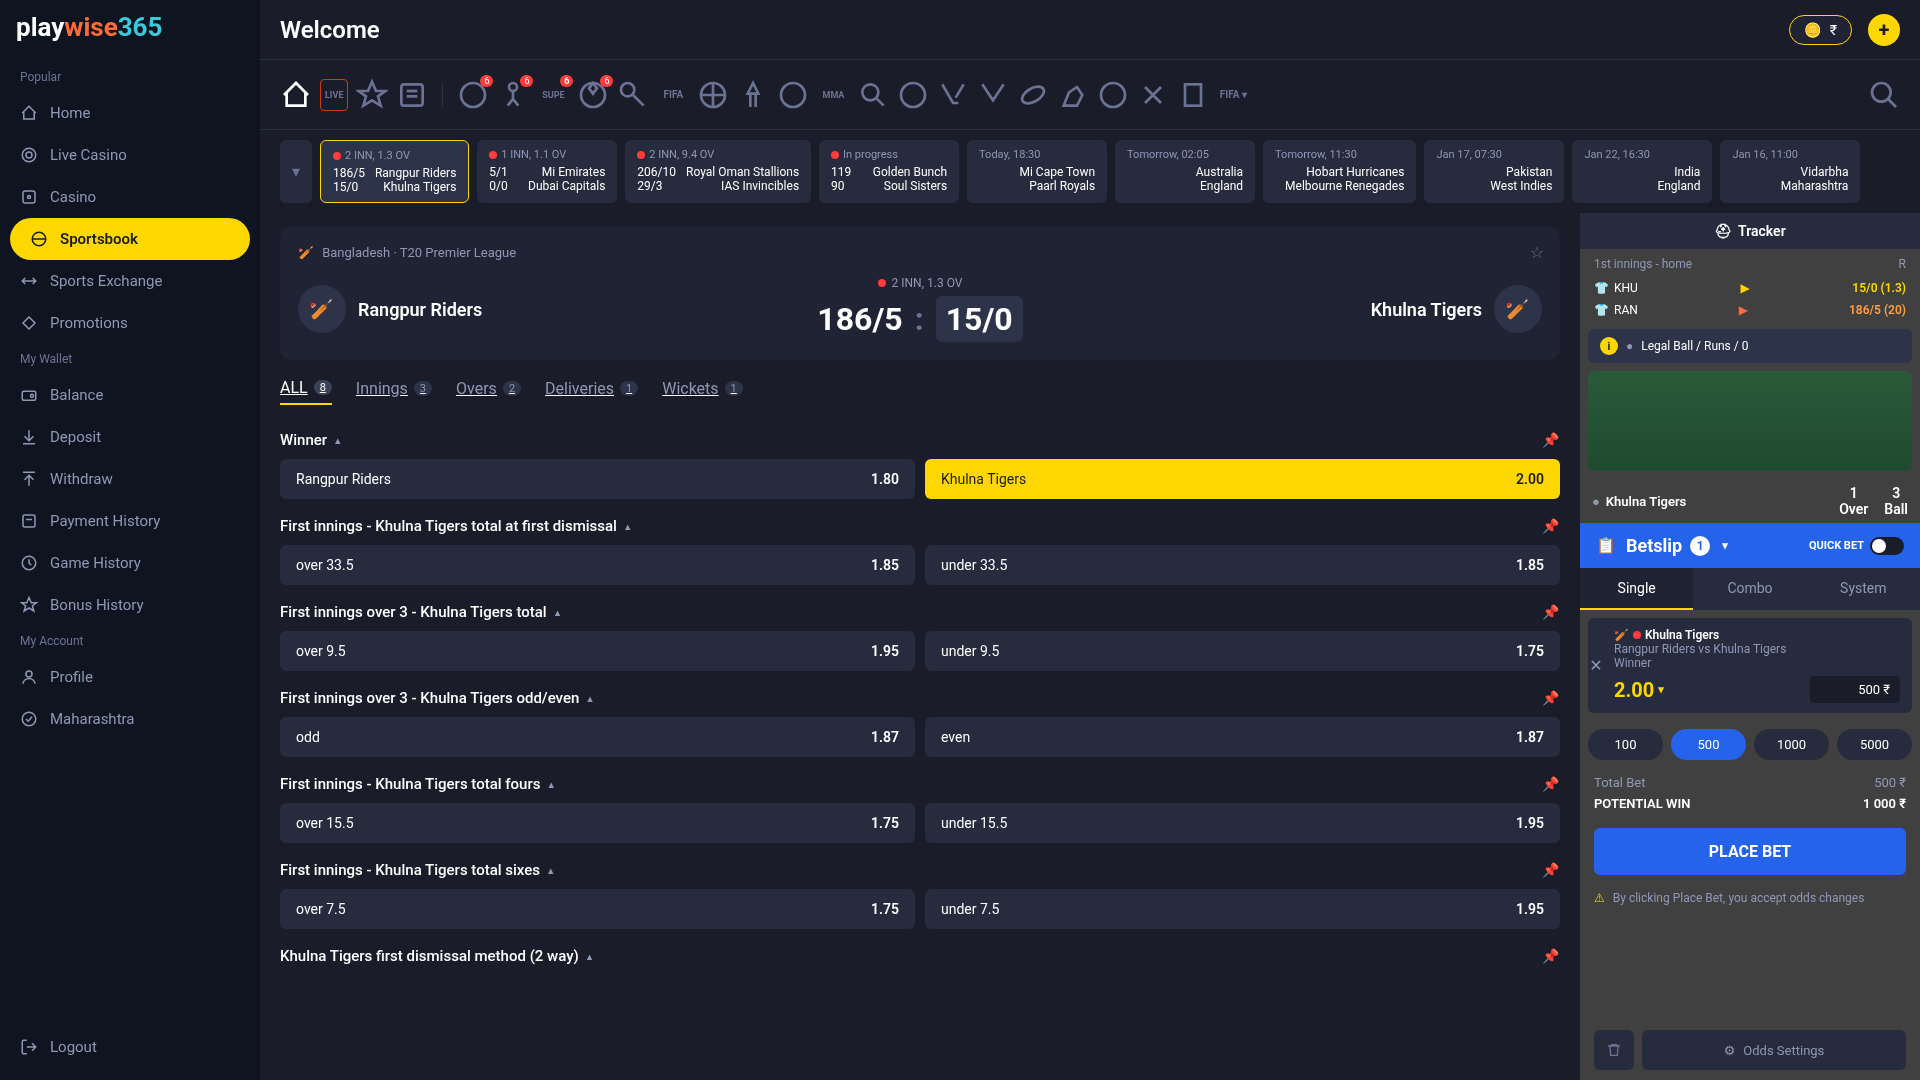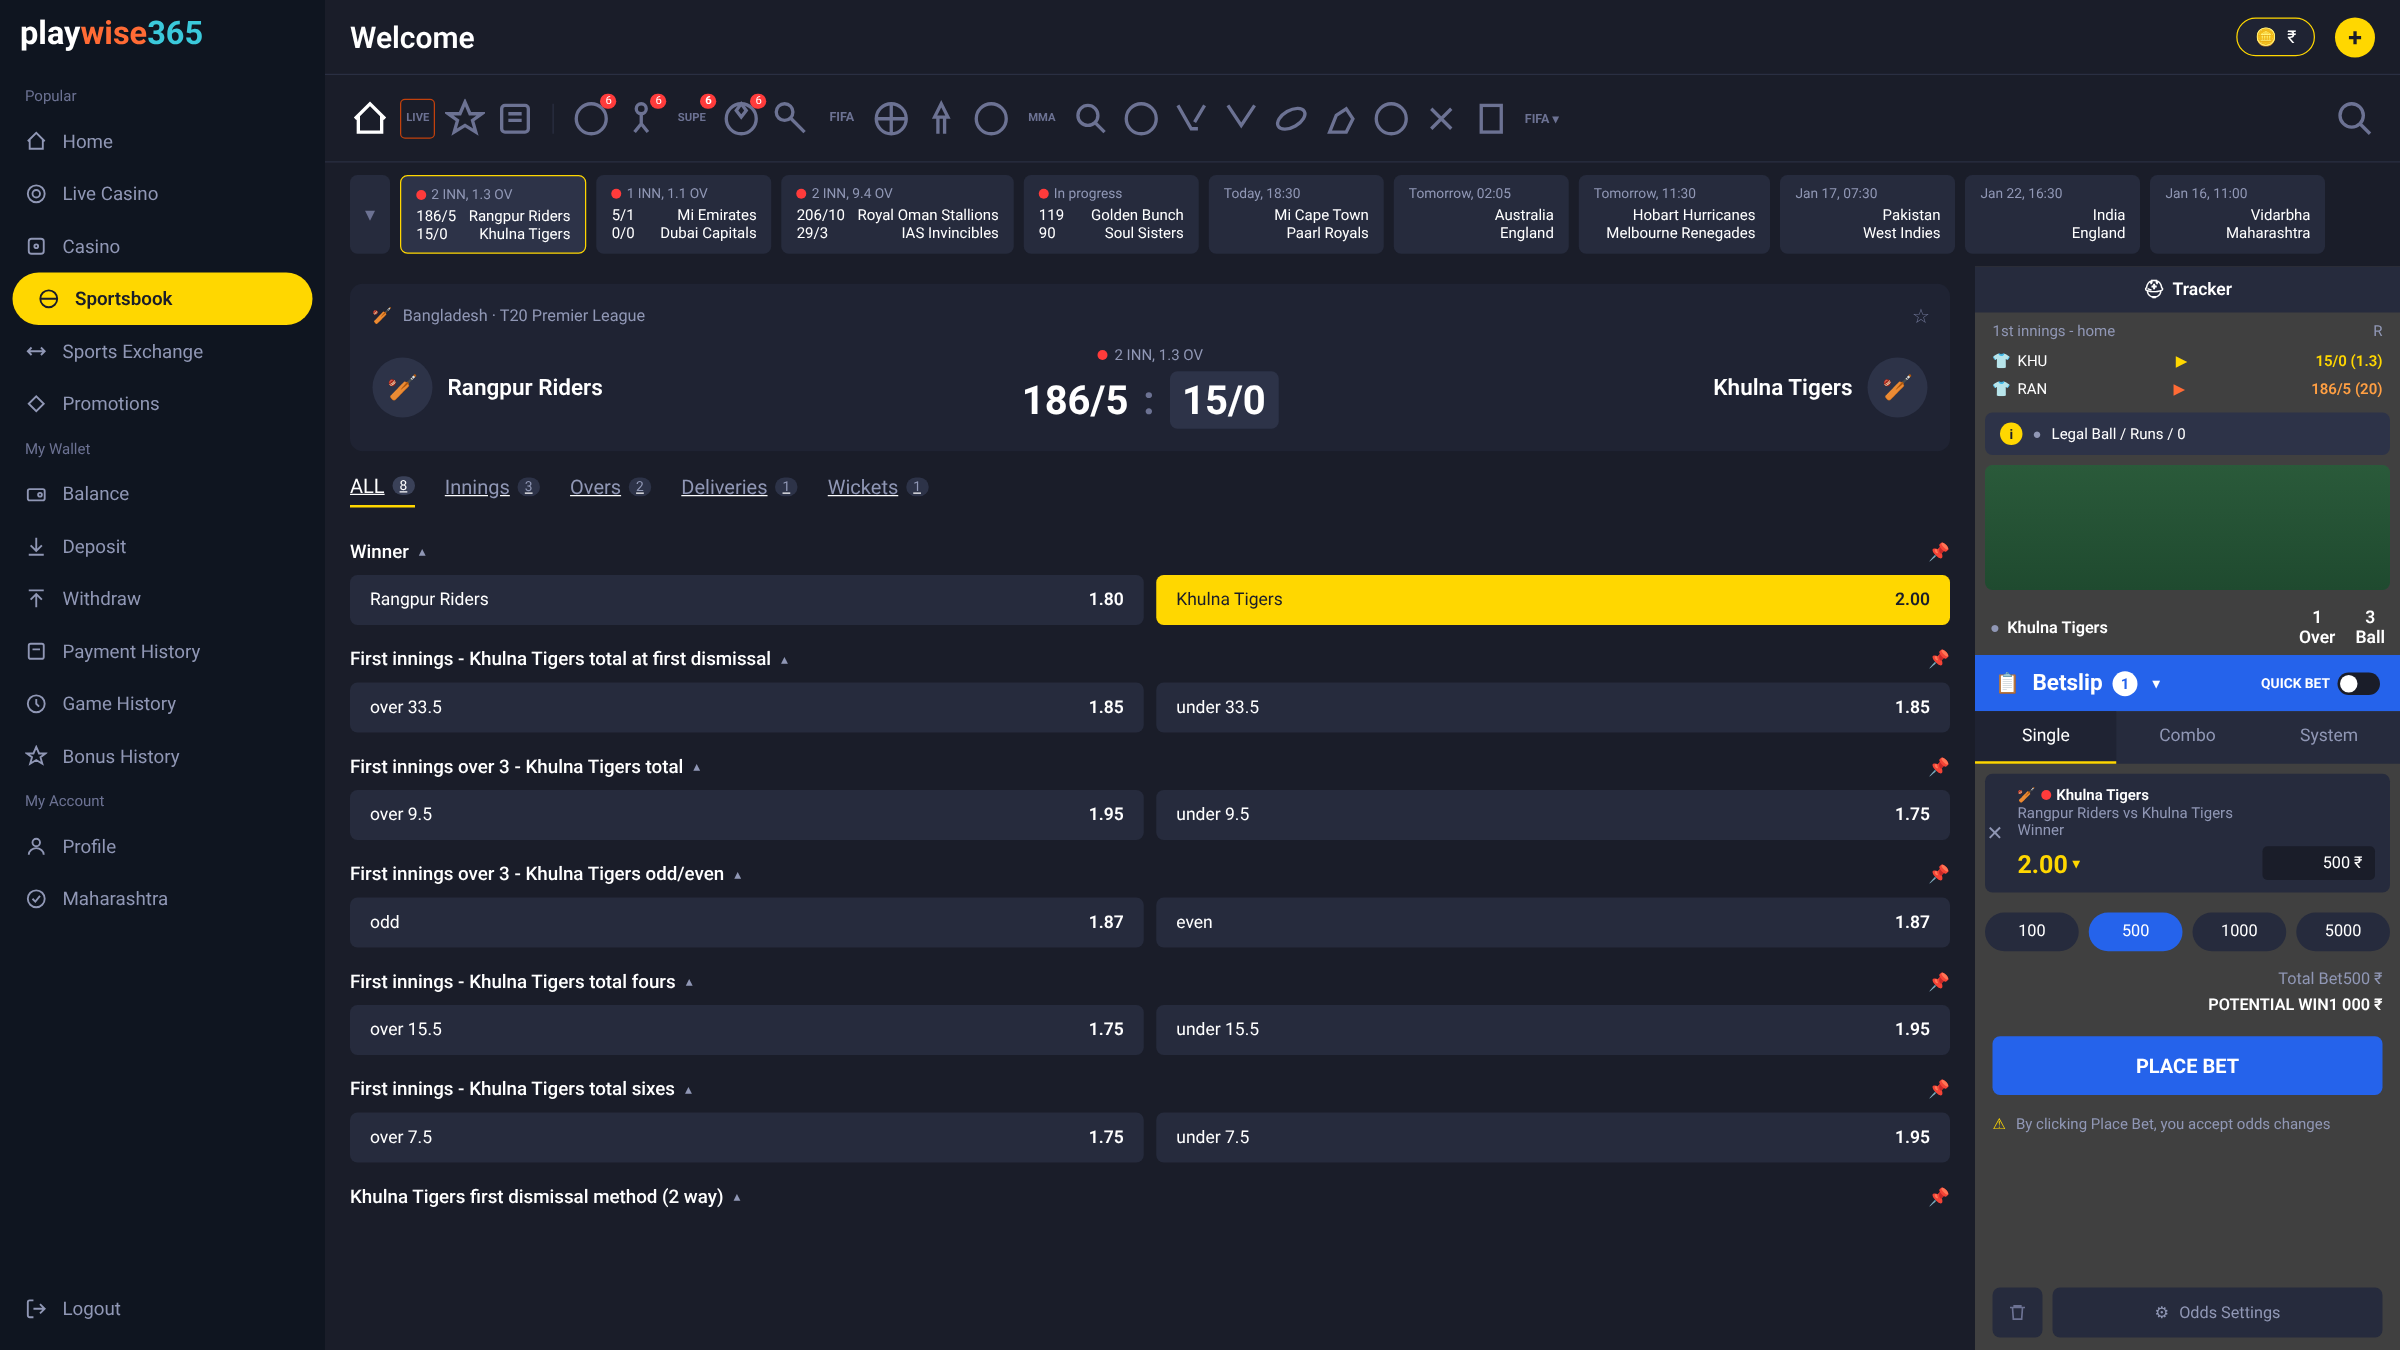--- a/index.html
+++ b/index.html
@@ -117,21 +117,21 @@
 .bet-item .market { font-size: 12px; color: #9097b5; margin-left: 14px; }
 .bet-item .bottom { display: flex; justify-content: space-between; align-items: center; margin-top: 6px; margin-left: 14px; }
 .bet-odds { color: #ffd700; font-size: 20px; font-weight: 700; display: flex; align-items: center; gap: 4px; }
 .stake-input { background: #1a1d29; border: none; color: #fff; text-align: right; padding: 6px 10px; border-radius: 4px; width: 90px; font-size: 13px; }
 
 .stake-chips { display: flex; gap: 8px; padding: 8px; }
 .chip { flex: 1; background: #262b3d; border-radius: 16px; padding: 8px; text-align: center; font-size: 13px; cursor: pointer; }
 .chip.active { background: #2563eb; }
 
 .totals { padding: 4px 14px; font-size: 13px; }
-.total-row { display: flex; justify-content: flex-end; padding: 3px 0; color: #9097b5; }
+.total-row { display: flex; justify-content: space-between; padding: 3px 0; color: #9097b5; }
 .total-row.win { color: #fff; font-weight: 600; }
 
 .place-bet { margin: 10px 14px; background: #2563eb; color: #fff; text-align: center; padding: 14px; border-radius: 6px; font-size: 16px; font-weight: 700; cursor: pointer; }
 
 .disclaimer { padding: 6px 14px; font-size: 12px; color: #9097b5; display: flex; gap: 8px; }
 .disclaimer .warn { color: #ffd700; }
 
 .slip-footer { display: flex; gap: 8px; padding: 10px 14px; margin-top: auto; }
 .trash { width: 40px; height: 40px; background: #262b3d; border-radius: 6px; display: flex; align-items: center; justify-content: center; color: #6c7293; cursor: pointer; }
 .odds-settings { flex: 1; background: #262b3d; border-radius: 6px; display: flex; align-items: center; justify-content: center; gap: 8px; font-size: 13px; color: #9097b5; cursor: pointer; }

